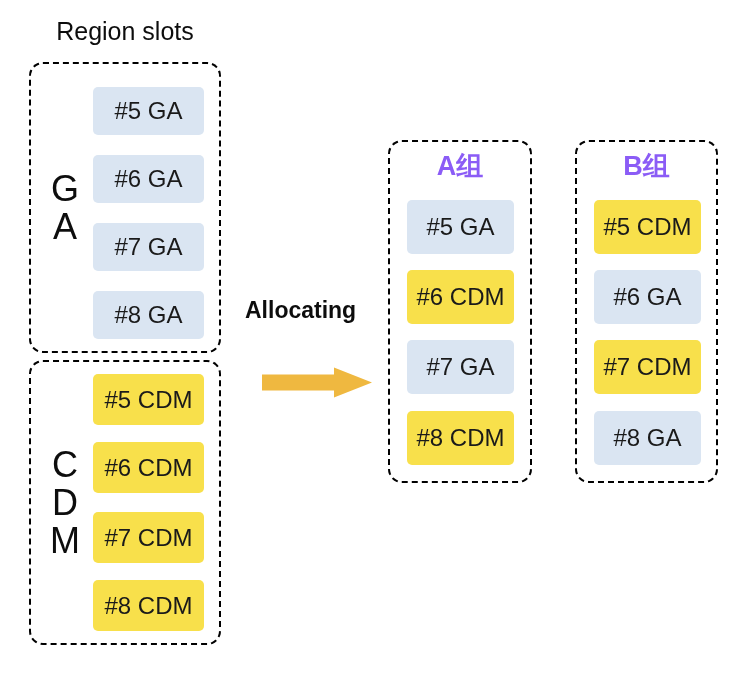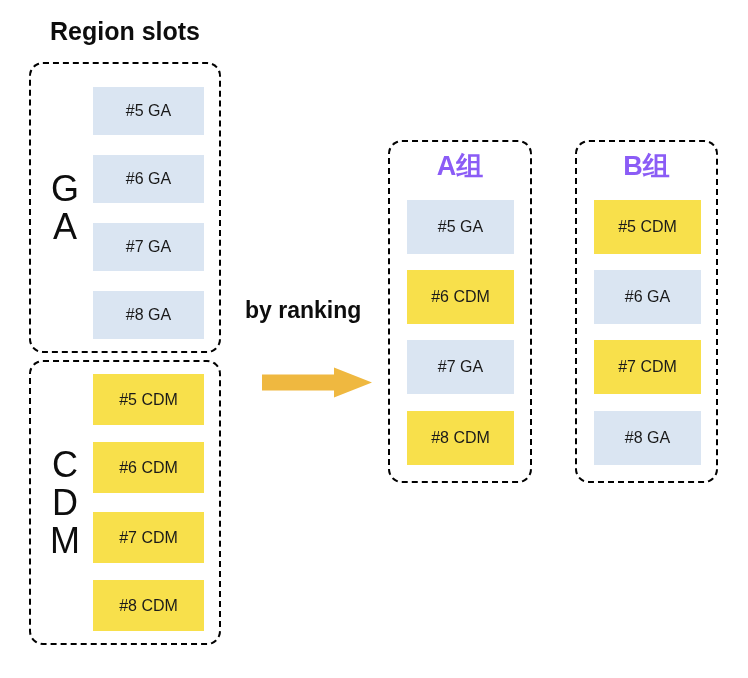--- a/index.html
+++ b/index.html
@@ -16,21 +16,21 @@
     overflow: hidden;
     color: var(--text, #1a1a1a);
   }
   .title {
     position: absolute;
     left: 29px;
     top: 17px;
     width: 192px;
     text-align: center;
     font-size: 25px;
-    font-weight: 700;
+    font-weight: 400;
     color: #0d0d0d;
     white-space: nowrap;
   }
   .gbox {
     position: absolute;
     border: 2px dashed var(--border, #000000);
     border-radius: 14px;
     background: #ffffff;
     box-sizing: border-box;
   }
@@ -52,25 +52,25 @@
     font-size: 36px;
     line-height: 38px;
     font-weight: 400;
     color: #0d0d0d;
   }
   .slot {
     position: absolute;
     left: 62px;
     width: 111px;
     height: 48px;
-    border-radius: 0;
+    border-radius: 5px;
     display: flex;
     align-items: center;
     justify-content: center;
-    font-size: 16px;
+    font-size: 24px;
     color: var(--text, #1a1a1a);
     white-space: nowrap;
   }
   .cdm-box .slot { height: 51px; }
   .gbox.right .slot { left: 17px; width: 107px; height: 54px; }
   .slot.ga  { background: var(--slot-ga-fill,  #DAE5F2); }
   .slot.cdm { background: var(--slot-cdm-fill, #F8E04B); text-align: center; }
 
   .gheader {
     position: absolute;
@@ -124,21 +124,21 @@
       <span>D</span>
       <span>M</span>
     </div>
     <div class="slot cdm" style="top:12px">#5 CDM</div>
     <div class="slot cdm" style="top:80px">#6 CDM</div>
     <div class="slot cdm" style="top:150px">#7 CDM</div>
     <div class="slot cdm" style="top:218px">#8 CDM</div>
   </div>
 
   <div class="flow-label">
-    <div>by ranking</div>
+    <div>Allocating</div>
   </div>
   <svg class="flow-arrow" viewBox="0 0 110 31" aria-hidden="true">
     <polygon points="0,7.5 72,7.5 72,0.5 110,15.5 72,30.5 72,23.5 0,23.5" style="fill:var(--arrow-fill, #EFB840)"></polygon>
   </svg>
 
   <div class="gbox right group-a">
     <div class="gheader">A组</div>
     <div class="slot ga" style="top:58px">#5 GA</div>
     <div class="slot cdm" style="top:128px">#6 CDM</div>
     <div class="slot ga" style="top:198px">#7 GA</div>

